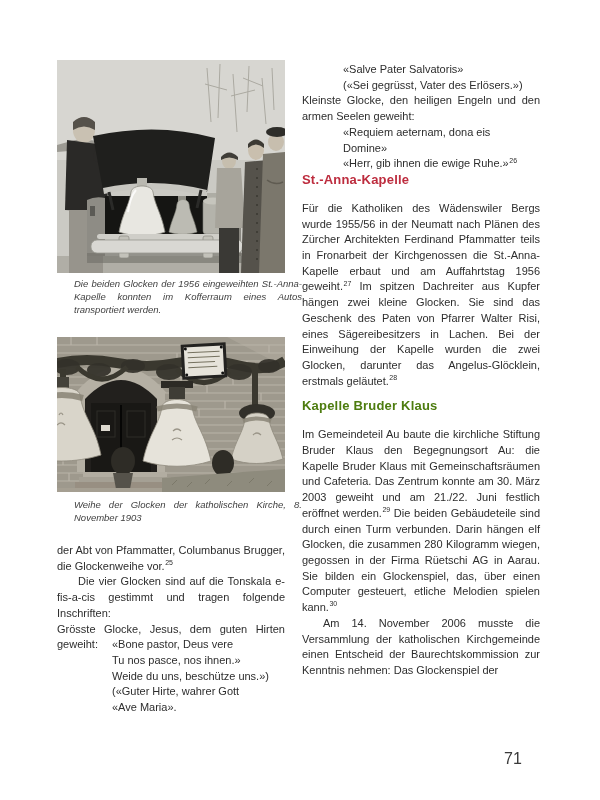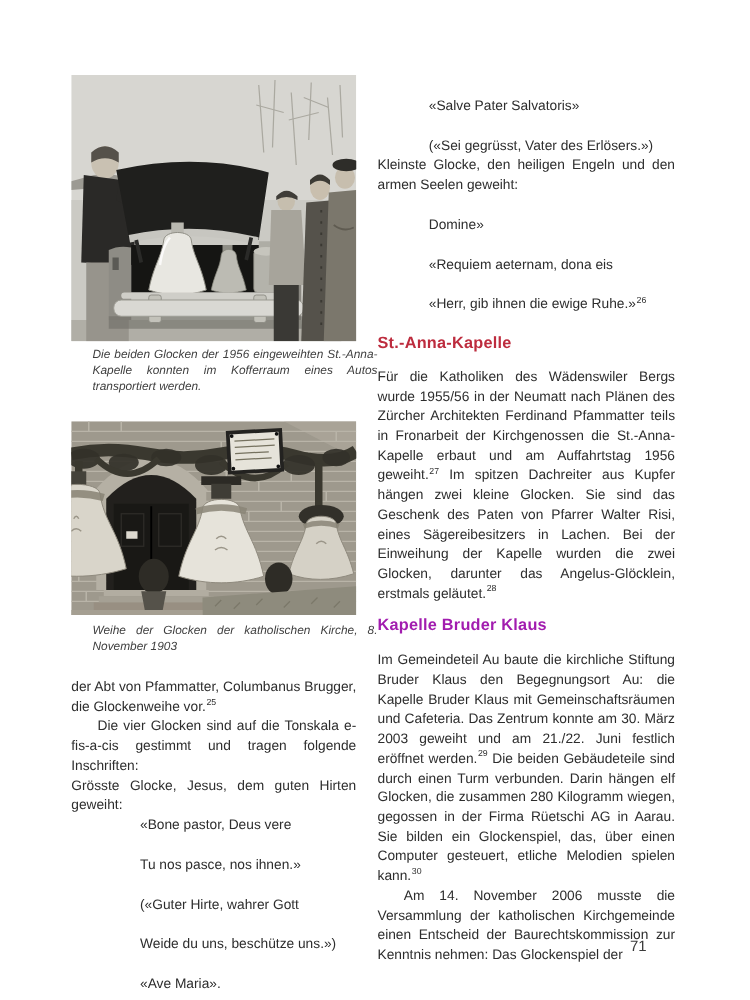--- a/index.html
+++ b/index.html
@@ -13,27 +13,27 @@
            color:#3f3f3f;text-align:justify;font-style:italic;}
   .caption1{top:277px;}
   .caption2{top:498px;}
   .left-body{position:absolute;left:57px;top:543px;width:228px;}
   .right-body{position:absolute;left:302px;top:62px;width:238px;}
   .body-p{margin:0;font-size:11px;line-height:15.7px;text-align:justify;
           hyphens:auto;-webkit-hyphens:auto;}
   .indent{text-indent:21px;}
   .verse{font-size:11px;line-height:15.7px;margin-left:55px;}
   .right-body .verse{margin-left:41px;}
-  .verse-line{white-space:nowrap;margin-top:16px;}
+  .verse-line{white-space:nowrap;}
   .pull-up{margin-top:-15.7px;}
-  .heading{margin:14px 0 13px 0;font-size:13px;line-height:16px;font-weight:bold;
+  .heading{margin:0 0 13px 0;font-size:13px;line-height:16px;font-weight:bold;
            color:#bd2c3e;letter-spacing:0.2px;}
   .heading.second{margin-top:9px;}
   sup{font-size:7px;line-height:0;vertical-align:super;margin-left:0.5px;}
-  .pagenum{position:absolute;left:504px;top:750px;font-size:12px;color:#3a3a3a;}
+  .pagenum{position:absolute;left:504px;top:750px;font-size:16px;color:#3a3a3a;}
 </style>
 </head>
 <body>
 
 <div class="page">
 
   <figure class="photo1">
     <svg viewBox="0 0 228 213" aria-hidden="true">
       <rect width="228" height="213" fill="#d7d6d1"></rect>
       <rect y="100" width="228" height="113" fill="#cbcac4"></rect>
@@ -180,42 +180,42 @@
 
   <p class="caption caption2">Weihe der Glocken der katholischen Kirche, 8. November 1903</p>
 
   <div class="left-body">
     <p class="body-p"><span>der Abt von Pfammatter, Columbanus Brugger, die Glockenweihe vor.</span><sup>25</sup></p>
     <p class="body-p indent">Die vier Glocken sind auf die Tonskala e-fis-a-cis gestimmt und tragen folgende Inschriften:</p>
     <p class="body-p">Grösste Glocke, Jesus, dem guten Hirten geweiht:</p>
     <div class="verse pull-up">
       <div class="verse-line">«Bone pastor, Deus vere</div>
       <div class="verse-line">Tu nos pasce, nos ihnen.»</div>
+      <div class="verse-line">Weide du uns, beschütze uns.»)</div>
       <div class="verse-line">(«Guter Hirte, wahrer Gott</div>
-      <div class="verse-line">Weide du uns, beschütze uns.»)</div>
     </div>
     <div class="verse">
       <div class="verse-line">«Ave Maria».</div>
     </div>
   </div>
 
   <div class="right-body">
     <div class="verse">
       <div class="verse-line">«Salve Pater Salvatoris»</div>
       <div class="verse-line">(«Sei gegrüsst, Vater des Erlösers.»)</div>
     </div>
     <p class="body-p">Kleinste Glocke, den heiligen Engeln und den armen Seelen geweiht:</p>
     <div class="verse">
+      <div class="verse-line">«Requiem aeternam, dona eis</div>
       <div class="verse-line">Domine»</div>
-      <div class="verse-line">«Requiem aeternam, dona eis</div>
       <div class="verse-line"><span>«Herr, gib ihnen die ewige Ruhe.»</span><sup>26</sup></div>
     </div>
 
     <h2 class="heading" style="color: rgb(189, 44, 62);">St.-Anna-Kapelle</h2>
     <p class="body-p"><span>Für die Katholiken des Wädenswiler Bergs wurde 1955/56 in der Neumatt nach Plänen des Zürcher Architekten Ferdinand Pfammatter teils in Fronarbeit der Kirchgenossen die St.-Anna-Kapelle erbaut und am Auffahrtstag 1956 geweiht.</span><sup>27</sup><span> Im spitzen Dachreiter aus Kupfer hängen zwei kleine Glocken. Sie sind das Geschenk des Paten von Pfarrer Walter Risi, eines Sägereibesitzers in Lachen. Bei der Einweihung der Kapelle wurden die zwei Glocken, darunter das Angelus-Glöcklein, erstmals geläutet.</span><sup>28</sup></p>
 
-    <h2 class="heading second" style="color: #a21caf;">Kapelle Bruder Klaus</h2>
+    <h2 class="heading second" style="color: #4d7c0f;">Kapelle Bruder Klaus</h2>
     <p class="body-p"><span>Im Gemeindeteil Au baute die kirchliche Stiftung Bruder Klaus den Begegnungsort Au: die Kapelle Bruder Klaus mit Gemeinschaftsräumen und Cafeteria. Das Zentrum konnte am 30. März 2003 geweiht und am 21./22. Juni festlich eröffnet werden.</span><sup>29</sup><span> Die beiden Gebäudeteile sind durch einen Turm verbunden. Darin hängen elf Glocken, die zusammen 280 Kilogramm wiegen, gegossen in der Firma Rüetschi AG in Aarau. Sie bilden ein Glockenspiel, das, über einen Computer gesteuert, etliche Melodien spielen kann.</span><sup>30</sup></p>
     <p class="body-p indent">Am 14. November 2006 musste die Versammlung der katholischen Kirchgemeinde einen Entscheid der Baurechtskommission zur Kenntnis nehmen: Das Glockenspiel der</p>
   </div>
 
   <div class="pagenum">71</div>
 </div>
 
 </body></html>

